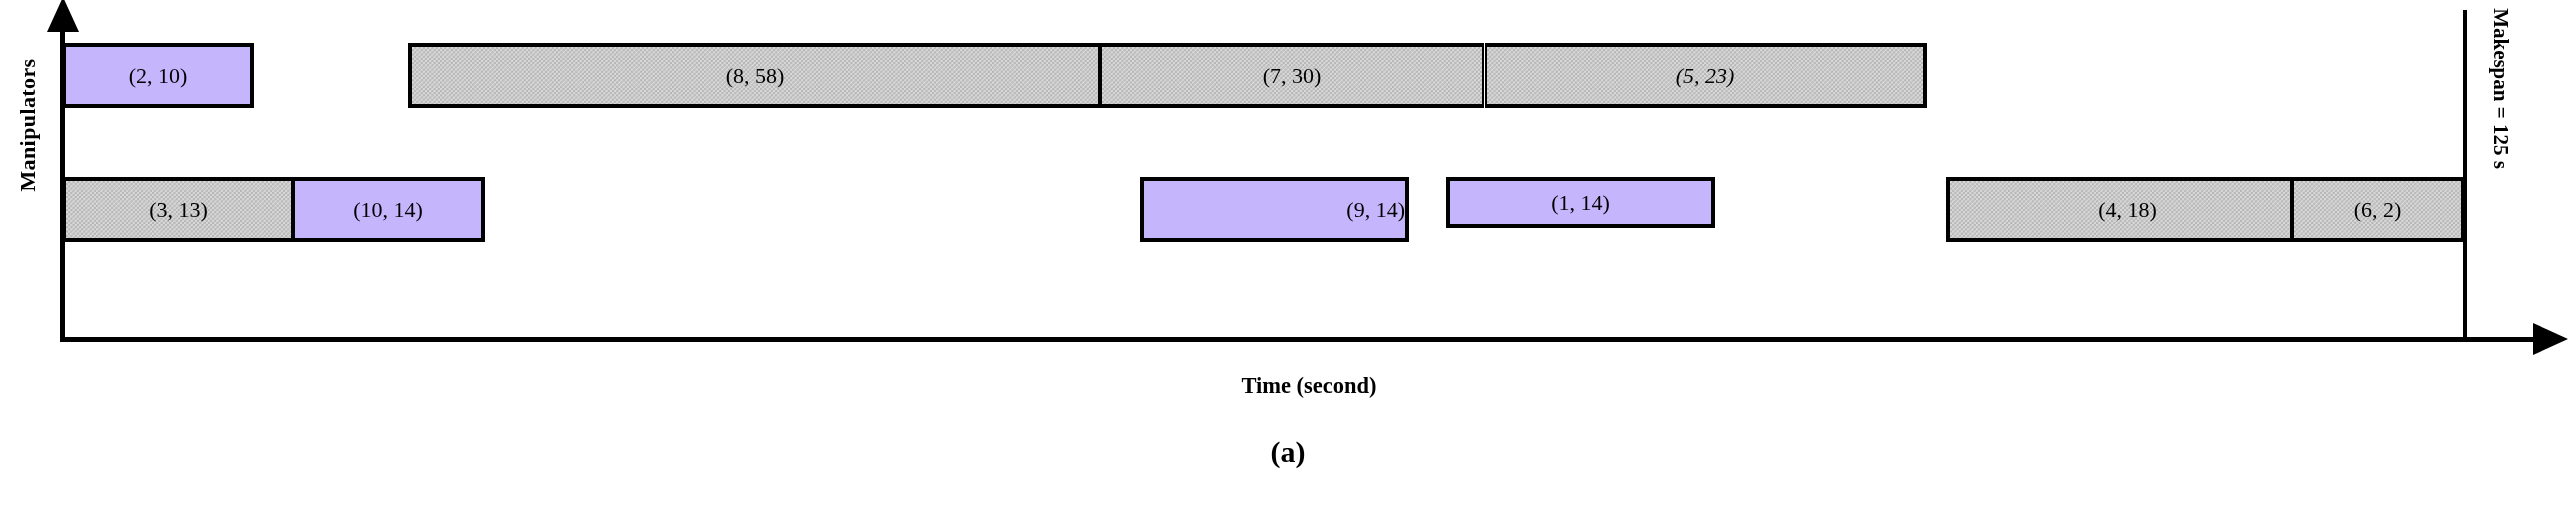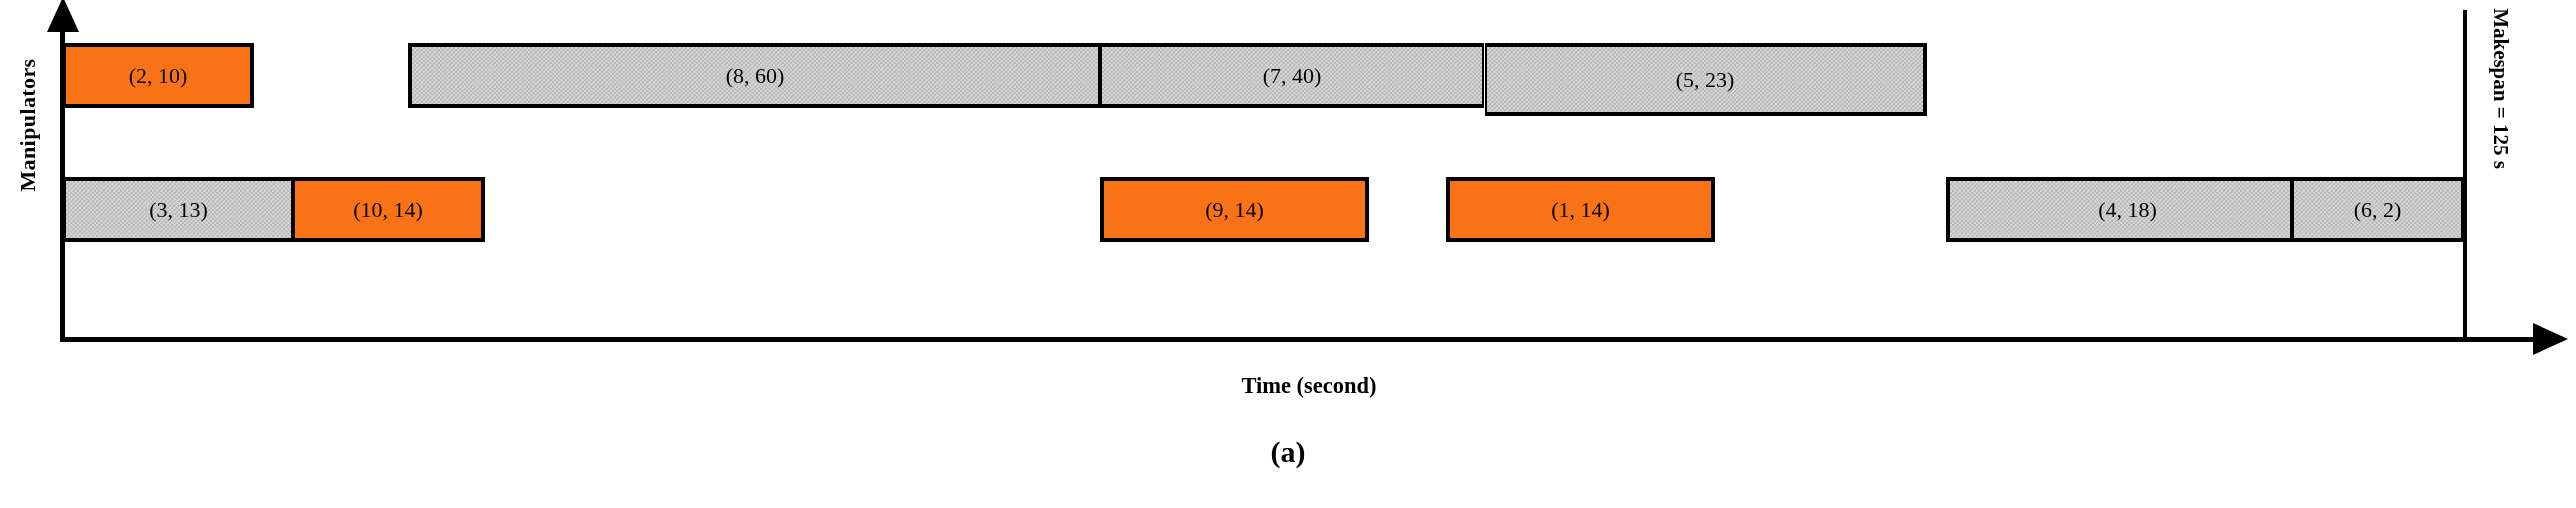--- a/index.html
+++ b/index.html
@@ -136,21 +136,21 @@
   .task-bar {
     position: absolute;
     box-sizing: border-box;
     border: 4.3px solid #000000;
     display: flex;
     align-items: center;
     justify-content: center;
     font-size: 22px;
     color: #000000;
     overflow: hidden;
-    background: #f97316;
+    background: #c4b5fd;
   }
 
   .task-bar.fill-hatch {
     
     background-color: #d8d8d8;
     background-image:
       linear-gradient(45deg, #b4b4b4 25%, transparent 25%, transparent 75%, #b4b4b4 75%),
       linear-gradient(45deg, #b4b4b4 25%, transparent 25%, transparent 75%, #b4b4b4 75%);
     background-size: 4.3px 4.3px;
     background-position: 0 0, 2.2px 2.2px;
@@ -186,40 +186,40 @@
   <div id="x-axis-label">Time (second)</div>
 
   <div class="axis-line" id="makespan-line"></div>
   <div id="makespan-label">Makespan = 125 s</div>
 
   <div class="bar-row" id="bar-row-0">
       <div class="task-bar" style="left: 62px; top: 43px; width: 192px; height: 65px;">
         <span class="bar-label">(2, 10)</span>
       </div>
       <div class="task-bar fill-hatch join-right" style="left: 408px; top: 43px; width: 692px; height: 65px;">
-        <span class="bar-label">(8, 60)</span>
+        <span class="bar-label">(8, 58)</span>
       </div>
       <div class="task-bar fill-hatch join-left join-right" style="left: 1100px; top: 43px; width: 384px; height: 65px;">
-        <span class="bar-label">(7, 40)</span>
-      </div>
-      <div class="task-bar fill-hatch join-left" style="left: 1485px; top: 43px; width: 442px; height: 73px;">
+        <span class="bar-label">(7, 30)</span>
+      </div>
+      <div class="task-bar fill-hatch join-left" style="left: 1485px; top: 43px; width: 442px; height: 65px; font-style: italic;">
         <span class="bar-label">(5, 23)</span>
       </div>
     </div>
   <div class="bar-row" id="bar-row-1">
       <div class="task-bar fill-hatch join-right" style="left: 62px; top: 177px; width: 231px; height: 65px;">
         <span class="bar-label">(3, 13)</span>
       </div>
       <div class="task-bar join-left" style="left: 293px; top: 177px; width: 192px; height: 65px;">
         <span class="bar-label">(10, 14)</span>
       </div>
-      <div class="task-bar" style="left: 1100px; top: 177px; width: 269px; height: 65px;">
+      <div class="task-bar" style="left: 1140px; top: 177px; width: 269px; height: 65px; justify-content: flex-end;">
         <span class="bar-label">(9, 14)</span>
       </div>
-      <div class="task-bar" style="left: 1446px; top: 177px; width: 269px; height: 65px;">
+      <div class="task-bar" style="left: 1446px; top: 177px; width: 269px; height: 51px;">
         <span class="bar-label">(1, 14)</span>
       </div>
       <div class="task-bar fill-hatch join-right" style="left: 1946px; top: 177px; width: 346px; height: 65px; padding-left: 15px;">
         <span class="bar-label">(4, 18)</span>
       </div>
       <div class="task-bar fill-hatch join-left" style="left: 2292px; top: 177px; width: 173px; height: 65px;">
         <span class="bar-label">(6, 2)</span>
       </div>
     </div>
 

